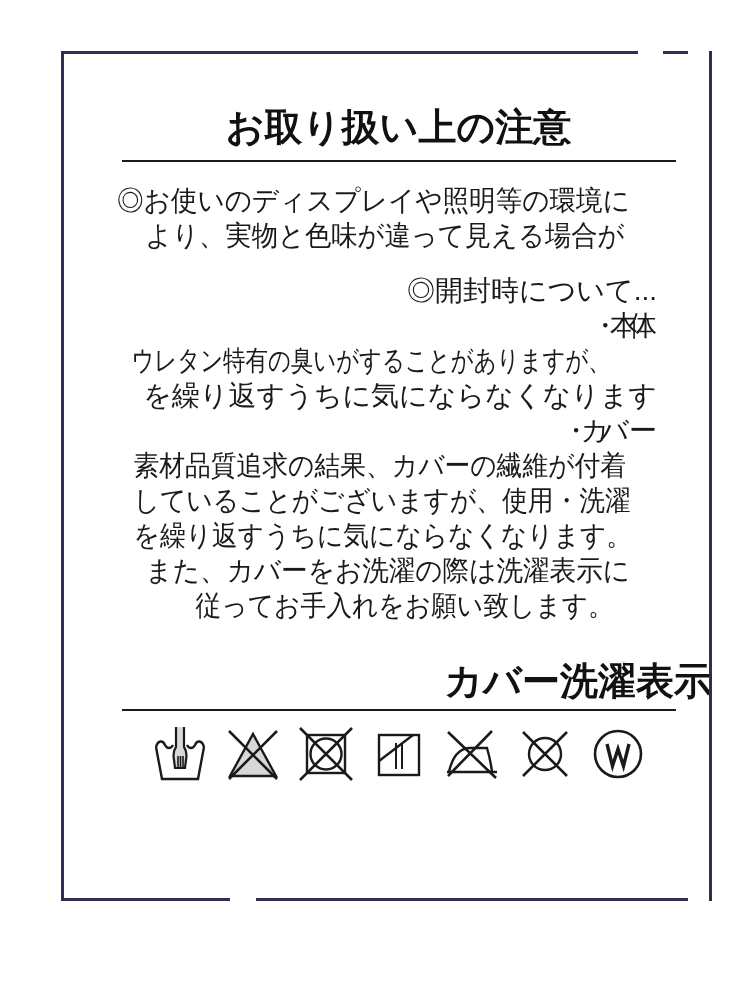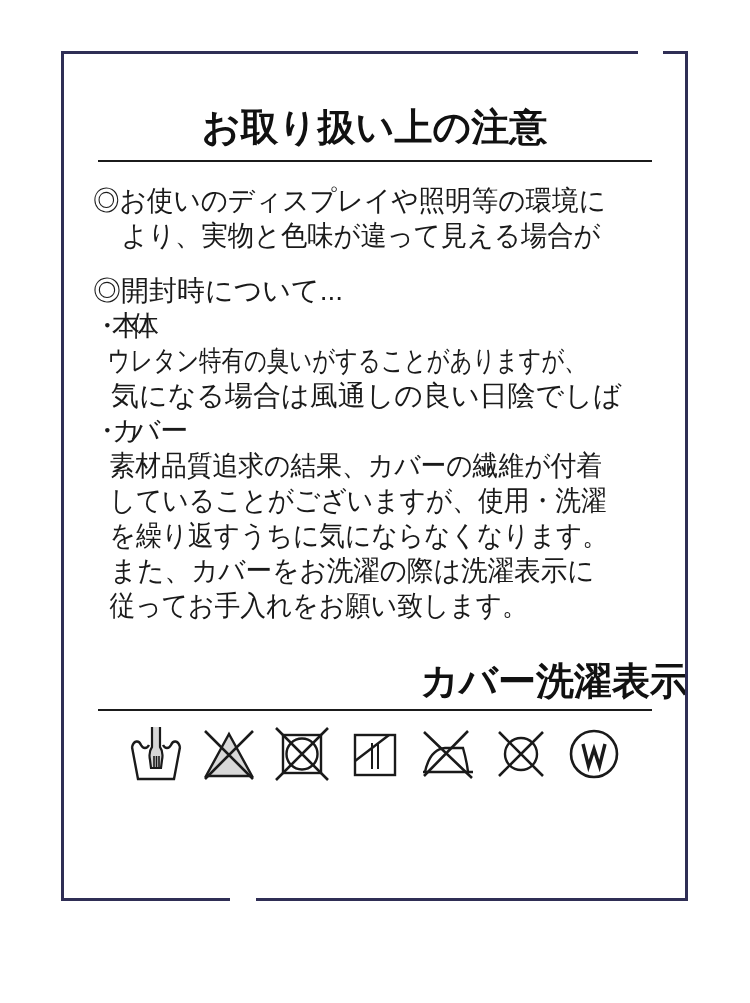--- a/index.html
+++ b/index.html
@@ -1,33 +1,33 @@
 <!DOCTYPE html>
 <html><head>
 <meta charset="utf-8">
 <style>
   html,body{margin:0;padding:0;background:#ffffff;}
   body{width:750px;height:1003px;font-family:"Liberation Sans",sans-serif;color:#1a1a1a;}
   .page{position:relative;width:750px;height:1003px;background:#ffffff;overflow:hidden;}
-  .frame{position:absolute;left:61px;top:51px;width:627px;height:850px;}
+  .frame{position:absolute;left:61px;top:51px;width:627px;height:850px;padding-left:24px;}
   .b{position:absolute;background:#2f2e55;}
   .bl{left:0;top:0;width:3px;height:100%;}
   .br{right:0;top:0;width:3px;height:100%;}
   .bt1{left:0;top:0;height:3px;width:577px;}
   .bt2{left:602px;top:0;height:3px;width:25px;}
   .bb1{left:0;bottom:0;height:3px;width:169px;}
   .bb2{left:195px;bottom:0;height:3px;width:432px;}
   .title{margin:55px 0 0 0;font-size:38px;line-height:42px;font-weight:700;text-align:center;color:#111;}
   .subtitle{margin:38px 0 0 0;font-size:38px;line-height:40px;font-weight:700;text-align:right;color:#111;}
   .rule{width:554px;height:2px;background:#1b1b1b;margin:0 auto;}
   .rule1{margin-top:12px;}
   .rule2{margin-top:8px;}
   .para{margin-left:32px;width:540px;font-size:28px;line-height:35px;}
   .p1{margin-top:21px;}
-  .p2{margin-top:20px;}
+  .p2{margin-top:20px;text-align:right;}
   .ln{white-space:nowrap;transform-origin:0 50%;}
   .ind1{padding-left:30px;}
   .ind2{padding-left:18px;}
   .cx80{transform:scaleX(.80);}
   .cx92{transform:scaleX(.92);}
   .cx94{transform:scaleX(.94);}
   .cx95{transform:scaleX(.95);}
   .dotline::first-letter{letter-spacing:-9px;}
   .icons{margin-top:14px;display:flex;justify-content:center;align-items:center;gap:17px;}
   .icon{width:56px;height:58px;display:block;}
@@ -50,21 +50,21 @@
 
     <div class="para p1">
       <div class="ln cx95">◎お使いのディスプレイや照明等の環境に</div>
       <div class="ln ind1 cx94">より、実物と色味が違って見える場合が</div>
     </div>
 
     <div class="para p2">
       <div class="ln">◎開封時について...</div>
       <div class="ln dotline">・本体</div>
       <div class="ln ind2 cx80">ウレタン特有の臭いがすることがありますが、</div>
-      <div class="ln ind2">気になる場合は風通しの良い日陰でしば</div>
+      <div class="ln ind2">を繰り返すうちに気にならなくなります</div>
       <div class="ln dotline">・カバー</div>
       <div class="ln ind2 cx92">素材品質追求の結果、カバーの繊維が付着</div>
       <div class="ln ind2 cx92">していることがございますが、使用・洗濯</div>
       <div class="ln ind2 cx92">を繰り返すうちに気にならなくなります。</div>
       <div class="ln ind2 cx95">また、カバーをお洗濯の際は洗濯表示に</div>
       <div class="ln ind2 cx92">従ってお手入れをお願い致します。</div>
     </div>
 
     <h2 class="subtitle">カバー洗濯表示</h2>
     <div class="rule rule2"></div>

